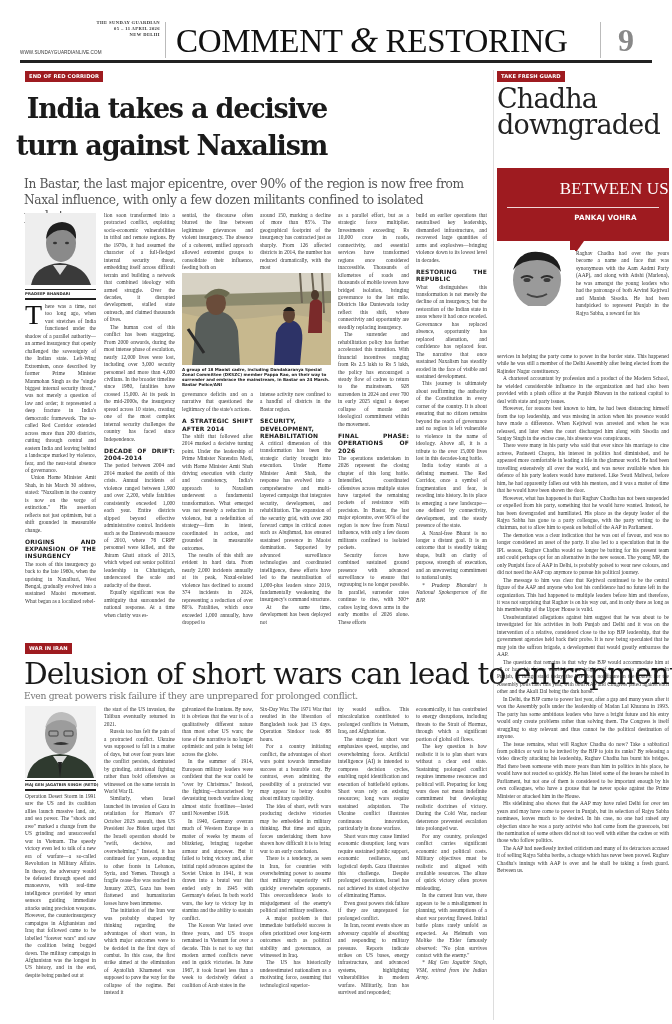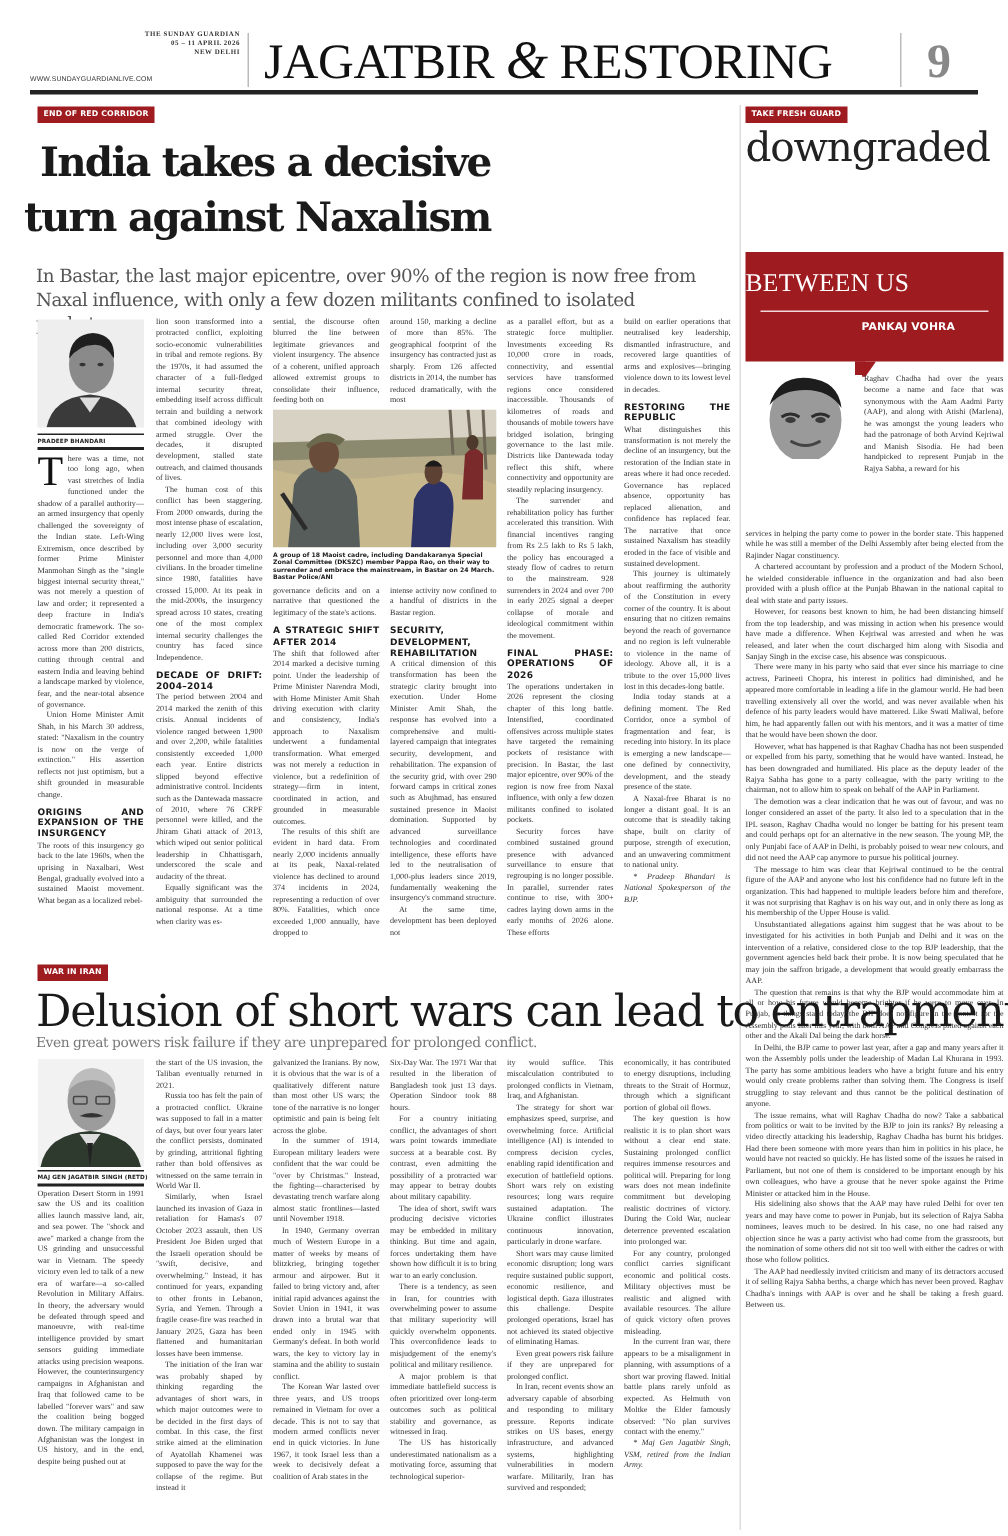--- a/index.html
+++ b/index.html
@@ -25,40 +25,40 @@
   .col h4 { margin:4px 0 1px; font-family:"DejaVu Sans", sans-serif; font-weight:bold; font-size:6px; line-height:7.2px; color:#1a1a1a; letter-spacing:0.2px; }
   .col .sig { font-style:italic; }
   .dropcap { float:left; font-family:"Liberation Serif", serif; font-size:28px; line-height:22px; margin:1px 3px 0 0; color:#111; }
 
   .photo { position:absolute; overflow:hidden; }
   .byline { position:absolute; font-family:"DejaVu Sans", sans-serif; font-weight:bold; font-size:3.8px; line-height:8px; color:#222; border-top:1px solid #222; border-bottom:2px solid #222; letter-spacing:0.1px; white-space:nowrap; }
   .caption { position:absolute; font-family:"DejaVu Sans", sans-serif; font-weight:bold; font-size:4.1px; line-height:5px; color:#222; }
 
   .hl-right { position:absolute; left:497px; top:86px; font-family:"DejaVu Serif", serif; font-size:27px; line-height:26px; letter-spacing:-0.8px; color:#222; }
   .bu-box { position:absolute; left:497px; top:168px; width:172px; height:73px; background:#9e1b20; }
-  .bu-title { position:absolute; left:0; right:0; top:12px; text-align:left; font-family:"Liberation Serif", serif; font-size:17px; line-height:18px; color:#fff; letter-spacing:0.2px; }
+  .bu-title { position:absolute; left:0; right:0; top:12px; text-align:right; font-family:"Liberation Serif", serif; font-size:17px; line-height:18px; color:#fff; letter-spacing:0.2px;padding-left:24px; }
   .bu-rule { position:absolute; left:10px; right:10px; top:39px; height:1px; background:#f1d7d7; }
   .bu-name { position:absolute; left:0; right:0; top:45px; text-align:center; font-family:"DejaVu Sans", sans-serif; font-weight:bold; font-size:7.2px; line-height:10px; color:#fff; letter-spacing:0.1px;margin-left:45px; }
   .bu-tail { position:absolute; left:570px; top:241px; width:0; height:0; border-left:7px solid #9e1b20; border-right:7px solid transparent; border-bottom:0; border-top:10px solid #9e1b20; }
 
   .hl2 { position:absolute; left:24px; top:658px; font-family:"DejaVu Serif", serif; font-size:29.5px; line-height:32px; letter-spacing:-0.9px; color:#1a1a1a; white-space:nowrap; }
   .dek2 { position:absolute; left:24px; top:690px; font-family:"DejaVu Serif", serif; font-size:9.2px; line-height:12px; letter-spacing:-0.3px; color:#777; white-space:nowrap; }
   .vrule { position:absolute; background:#ddd; width:1px; }
 </style>
 </head>
 <body>
 
 <div class="mh-meta">
   <div>THE SUNDAY GUARDIAN</div>
   <div>05 – 11 APRIL 2026</div>
   <div>NEW DELHI</div>
 </div>
 <div class="mh-url">WWW.SUNDAYGUARDIANLIVE.COM</div>
 <div class="mh-div1"></div>
-<div class="mh-title"><span>JAGATBIR</span> <span class="amp">&amp;</span> <span>RESTORING</span></div>
+<div class="mh-title"><span>COMMENT</span> <span class="amp">&amp;</span> <span>RESTORING</span></div>
 <div class="mh-div2"></div>
 <div class="mh-page">9</div>
 <div class="mh-rule"></div>
 
 <div class="kicker" style="left:25px;top:71px;">END OF RED CORRIDOR</div>
 <div class="hl1">
   <div>India takes a decisive</div>
   <div>turn against Naxalism</div>
 </div>
 <div class="dek1">In Bastar, the last major epicentre, over 90% of the region is now free from Naxal influence, with only a few dozen militants confined to isolated pockets.</div>
@@ -147,20 +147,21 @@
   <p>This journey is ultimately about reaffirming the authority of the Constitution in every corner of the country. It is about ensuring that no citizen remains beyond the reach of governance and no region is left vulnerable to violence in the name of ideology. Above all, it is a tribute to the over 15,000 lives lost in this decades-long battle.</p>
   <p>India today stands at a defining moment. The Red Corridor, once a symbol of fragmentation and fear, is receding into history. In its place is emerging a new landscape—one defined by connectivity, development, and the steady presence of the state.</p>
   <p>A Naxal-free Bharat is no longer a distant goal. It is an outcome that is steadily taking shape, built on clarity of purpose, strength of execution, and an unwavering commitment to national unity.</p>
   <p class="sig">* Pradeep Bhandari is National Spokesperson of the BJP.</p>
 </div>
 
 <div class="vrule" style="left:493px;top:70px;height:950px;"></div>
 
 <div class="kicker" style="left:497px;top:71px;">TAKE FRESH GUARD</div>
 <div class="hl-right">
+  <div>Chadha</div>
   <div>downgraded</div>
 </div>
 <div class="bu-box">
   <div class="bu-title">BETWEEN US</div>
   <div class="bu-rule"></div>
   <div class="bu-name">PANKAJ VOHRA</div>
 </div>
 <div class="bu-tail"></div>
 
 <div class="photo" style="left:497px;top:250px;width:78px;height:56px;">

